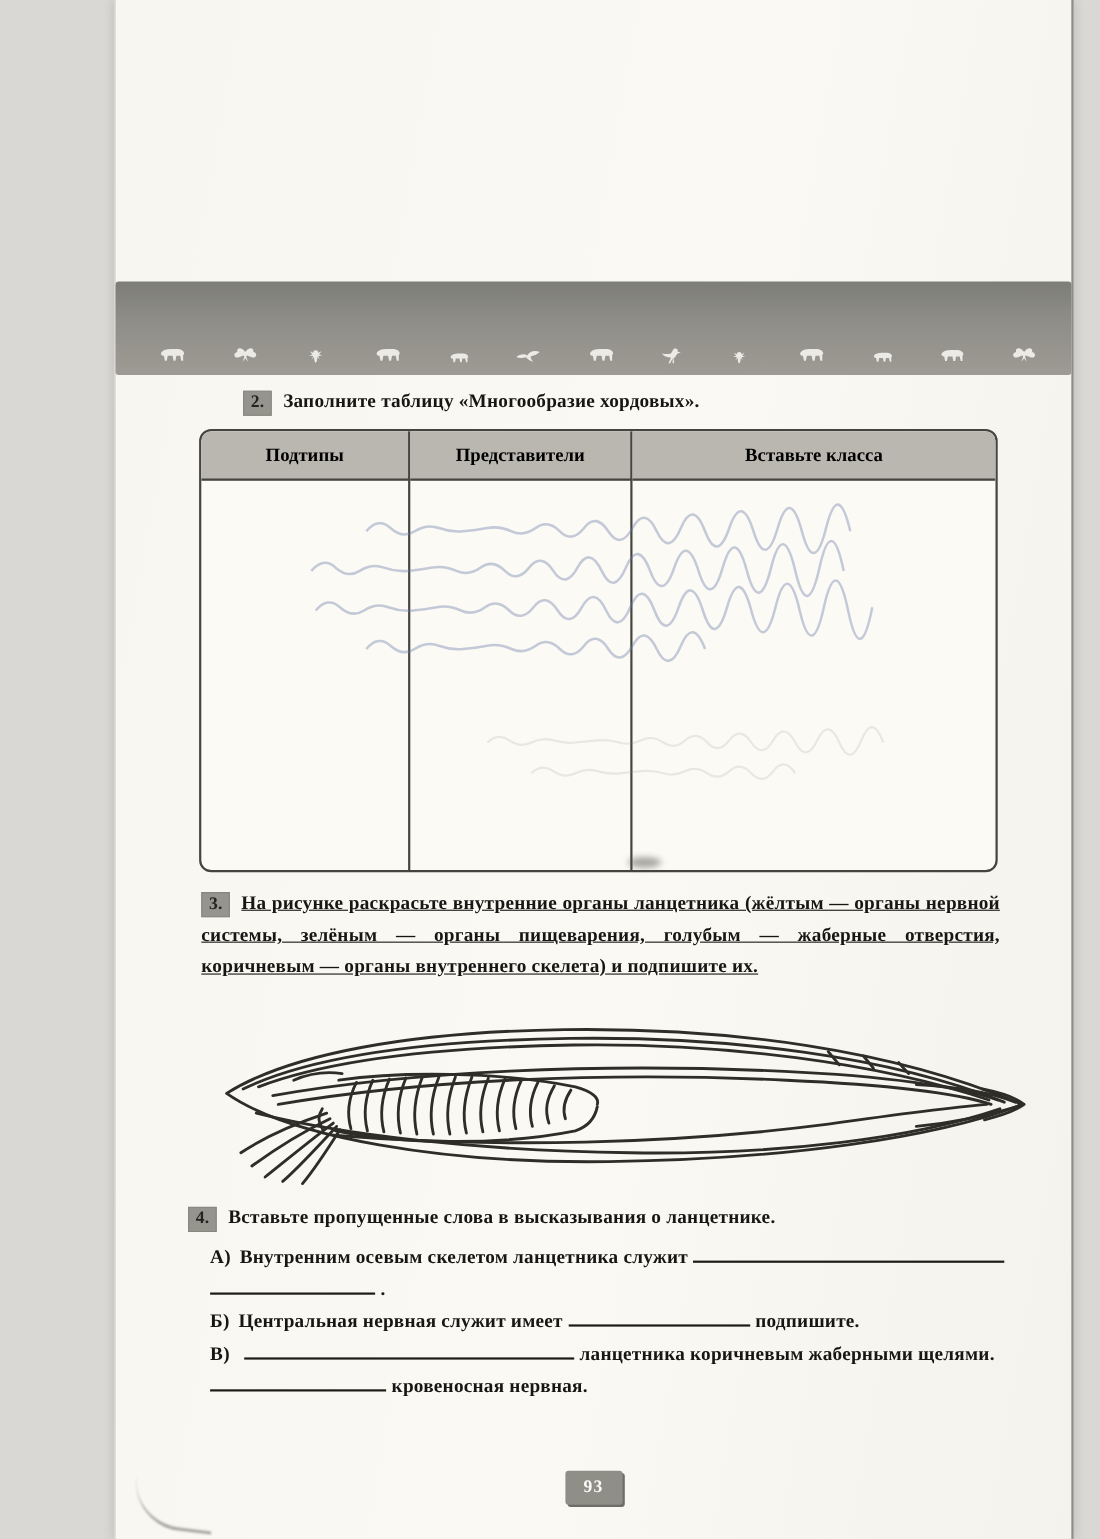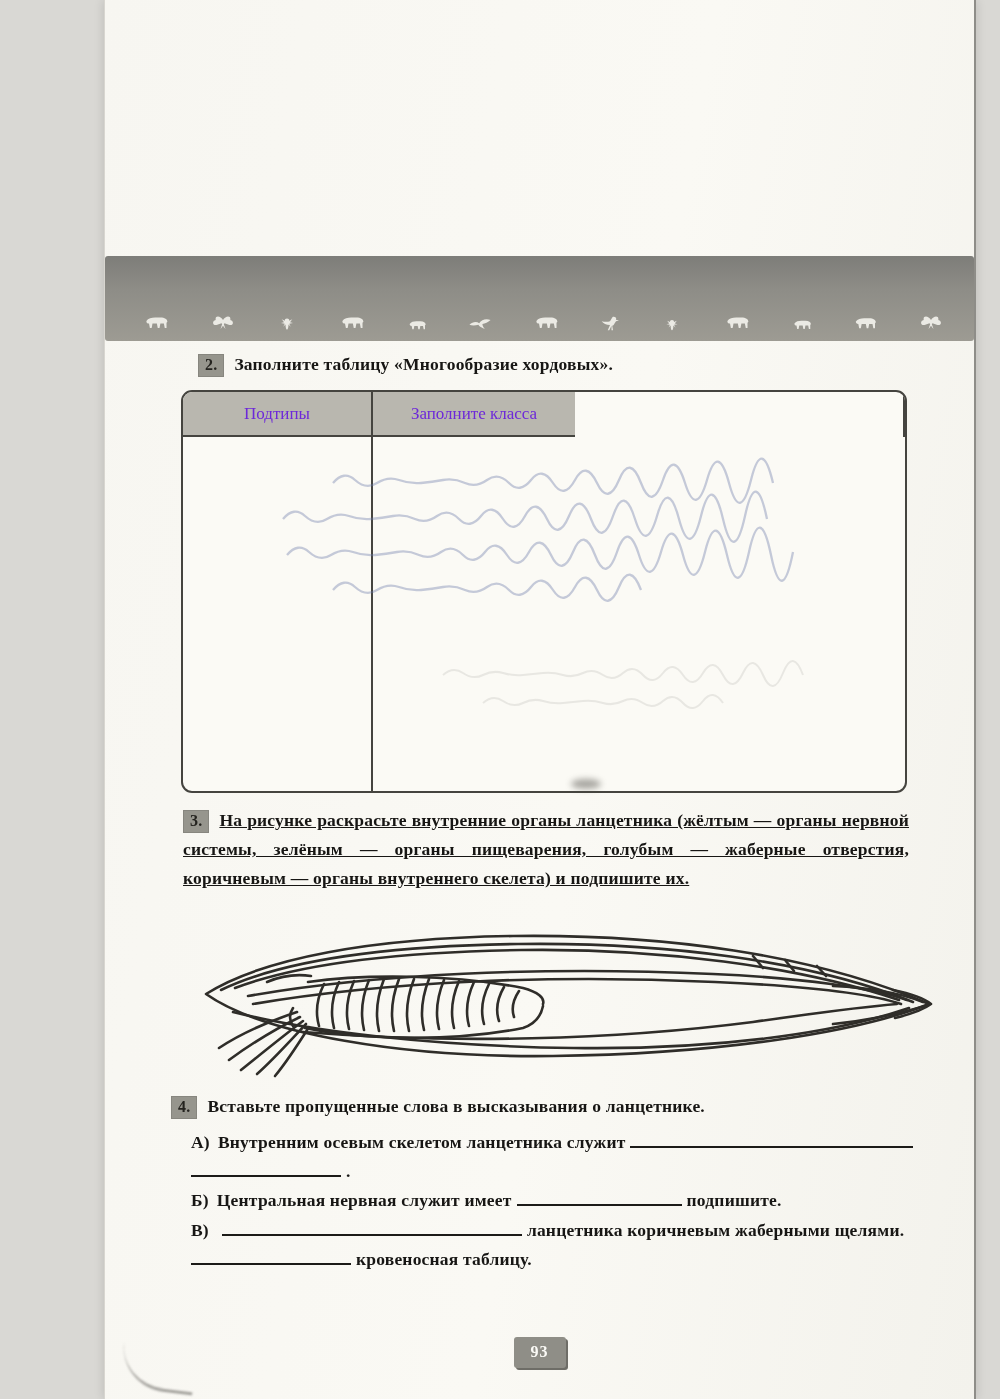--- a/index.html
+++ b/index.html
@@ -18,30 +18,30 @@
   .animals{position:absolute;left:36px;right:30px;bottom:7px;display:flex;
            justify-content:space-between;align-items:flex-end;}
   .animal{fill:#f0efe9;opacity:.95;}
 
   
   .tasknum{display:inline-block;background:#96958d;color:#24231f;font-weight:bold;
            font-size:16px;line-height:1;padding:3px 7px 4px;margin-right:10px;
            box-shadow:inset 0 0 0 1px #87867f;}
 
   .task-line{position:absolute;font-weight:bold;font-size:17.5px;letter-spacing:.2px;}
-  .task2{top:354px;left:61px;width:760px;padding-left:32px;}
+  .task2{top:354px;left:84px;width:760px;padding-left:32px;}
   .task4-head{top:1096px;left:66px;width:760px;}
 
   
   .table{position:absolute;top:390px;left:76px;width:722px;height:399px;
          border:2px solid #45443f;border-radius:11px;overflow:hidden;
          background:#fbfaf5;display:grid;grid-template-columns:190px 202px 1fr;
          grid-template-rows:45px 1fr;}
   .th{background:#b9b7af;border-bottom:2px solid #45443f;display:flex;
-      align-items:center;justify-content:center;font-weight:normal;font-size:17px;color:#6d28d9;}
+      align-items:center;justify-content:center;font-weight:bold;font-size:17px;color:#000000;}
   .cR{border-right:2px solid #45443f;}
   .td{background:transparent;}
   .handwriting{position:absolute;left:0;top:45px;filter:blur(.6px);}
   .hw{fill:none;stroke:#6d7aa8;stroke-width:2.3;opacity:.38;}
   .hw2{fill:none;stroke:#8a8a85;stroke-width:2;opacity:.16;}
 
   
   .task3{position:absolute;top:806px;left:78px;width:726px;text-align:justify;
          font-weight:bold;font-size:17.5px;line-height:29px;letter-spacing:.2px;text-decoration:underline;}
 
@@ -134,21 +134,22 @@
           </svg>
       </div>
     </div>
 
     <div class="task-line task2">
       <span class="tasknum">2.</span><span>Заполните таблицу «Многообразие хордовых».</span>
     </div>
 
     <div class="table">
       <div class="th cR">Подтипы</div>
-      <div class="th">Заполните класса</div>
+      <div class="th cR">Представители</div>
+      <div class="th">Вставьте класса</div>
       <div class="td cR"></div>
       <div class="td cR"></div>
       <div class="td"></div>
       <svg class="handwriting" width="722" height="352" viewBox="0 0 722 352">
         <path class="hw" d="M150,46 q11,-13 22,-3 t22,3 t22,-3 t22,3 t22,-3 t22,3 t22,-3 t22,3 t22,-3 t22,3 t22,-3 t22,3 t22,-3 t22,3 t22,-3 t22,3 t22,-3 t22,3 t22,-3 t22,3"></path>
         <path class="hw" d="M100,82 q11,-13 22,-3 t22,3 t22,-3 t22,3 t22,-3 t22,3 t22,-3 t22,3 t22,-3 t22,3 t22,-3 t22,3 t22,-3 t22,3 t22,-3 t22,3 t22,-3 t22,3 t22,-3 t22,3 t22,-3 t22,3"></path>
         <path class="hw" d="M104,118 q11,-13 22,-3 t22,3 t22,-3 t22,3 t22,-3 t22,3 t22,-3 t22,3 t22,-3 t22,3 t22,-3 t22,3 t22,-3 t22,3 t22,-3 t22,3 t22,-3 t22,3 t22,-3 t22,3 t22,-3 t22,3 t22,-3"></path>
         <path class="hw" d="M150,153 q11,-13 22,-3 t22,3 t22,-3 t22,3 t22,-3 t22,3 t22,-3 t22,3 t22,-3 t22,3 t22,-3 t22,3 t22,-3 t22,3"></path>
         <path class="hw2" d="M260,238 q10,-9 20,-2 t20,2 t20,-2 t20,2 t20,-2 t20,2 t20,-2 t20,2 t20,-2 t20,2 t20,-2 t20,2 t20,-2 t20,2 t20,-2 t20,2 t20,-2 t20,2"></path>
         <path class="hw2" d="M300,266 q10,-9 20,-2 t20,2 t20,-2 t20,2 t20,-2 t20,2 t20,-2 t20,2 t20,-2 t20,2 t20,-2 t20,2"></path>
@@ -228,21 +229,21 @@
       <div class="fill-item">
         <span class="lbl">Б)</span><span>Центральная нервная служит имеет</span><span class="blank b165"></span><span>подпишите.</span>
       </div>
 
       <div class="fill-item">
         <span class="lbl">В)</span><span class="blank b300"></span><span>ланцетника коричневым жаберными щелями.</span>
       </div>
 
       <div class="fill-item">
         <div>
-          <span class="blank b160"></span><span>кровеносная таблицу.</span>
+          <span class="blank b160"></span><span>кровеносная нервная.</span>
         </div>
       </div>
 
     </div>
 
     <div class="pagenum">93</div>
 
     <div class="smudge"></div>
     <div class="curl"></div>
   </div>

